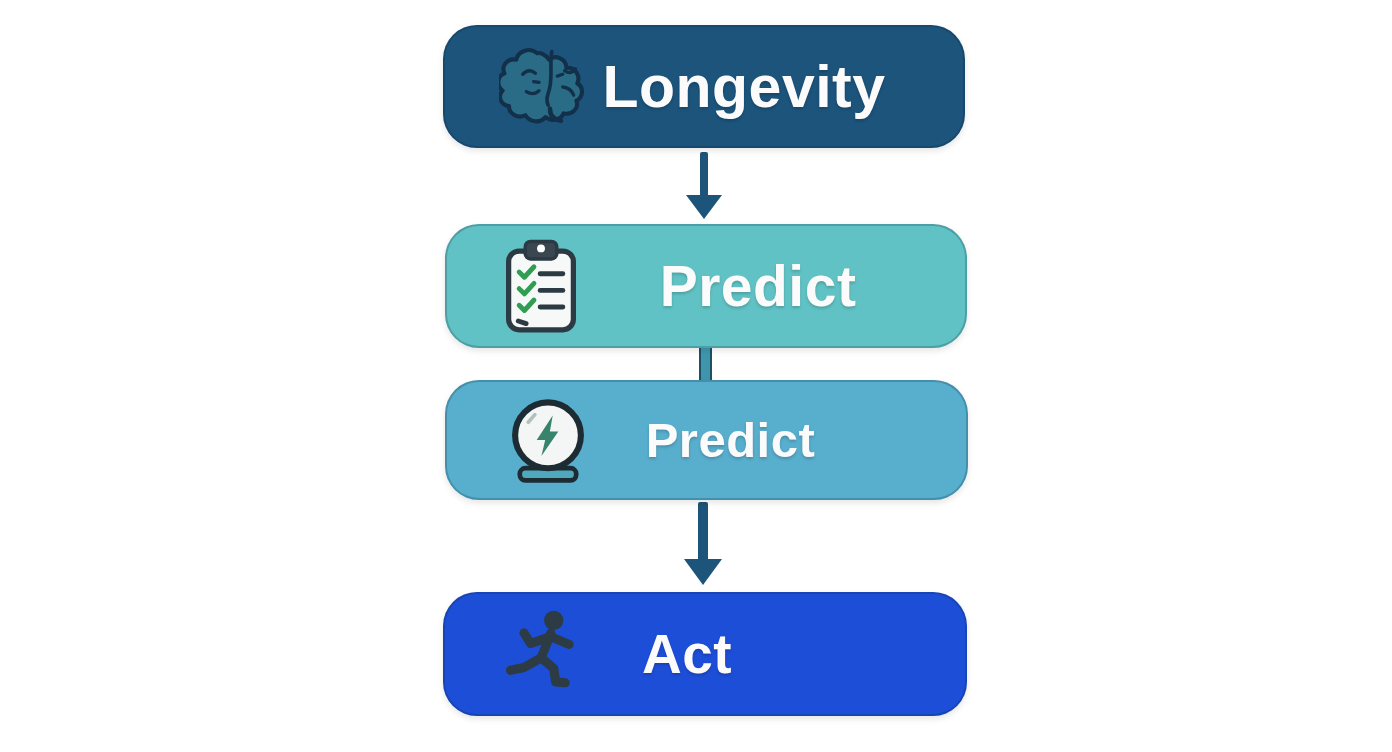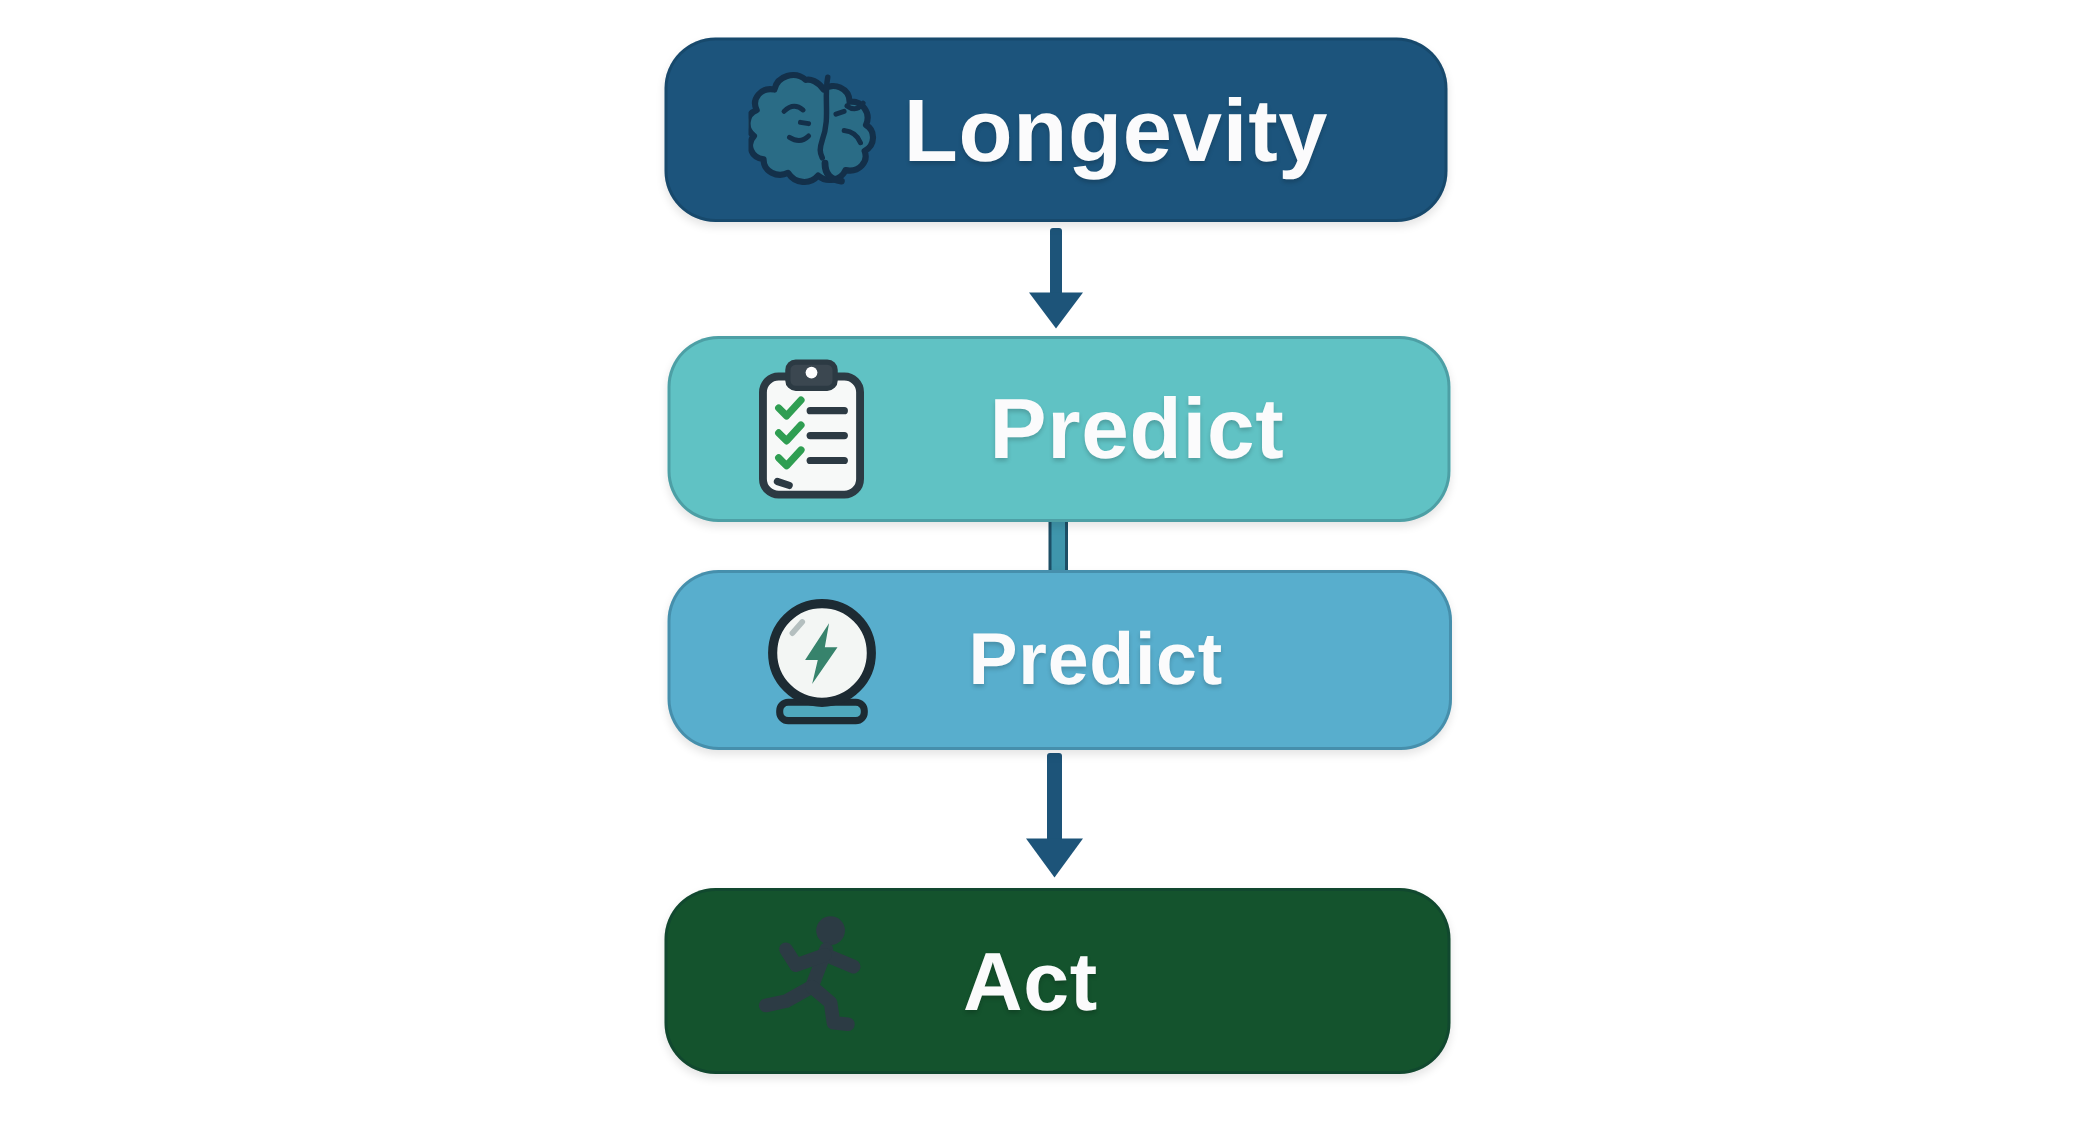--- a/index.html
+++ b/index.html
@@ -117,21 +117,21 @@
     <span class="label">Predict</span>
   </div>
 
   <svg class="arrow-svg" style="left:681px; top:502px;" width="44" height="84" viewBox="0 0 44 84" xmlns="http://www.w3.org/2000/svg">
     <g fill="#1d5479">
       <rect x="17" y="0" width="10" height="59" rx="2"></rect>
       <path d="M3 57 L41 57 L22 83 Z"></path>
     </g>
   </svg>
 
-  <div class="node n3" style="background: #14532d; text-align: right;">
+  <div class="node n3" style="background: #1d4ed8; text-align: right;">
     <span class="icon">
       <svg width="96" height="96" viewBox="0 0 100 100" xmlns="http://www.w3.org/2000/svg">
         <circle cx="57" cy="15" r="10" fill="#2c3b44"></circle>
         <g fill="none" stroke="#2c3b44" stroke-width="9.5" stroke-linecap="round" stroke-linejoin="round">
           <path d="M54 28 L44 54"></path>
           <path d="M54 32 L73 40"></path>
           <path d="M53 32 L33 39 L26 28"></path>
           <path d="M44 54 L26 64 L12 67"></path>
           <path d="M44 54 L57 65 L59 79 L69 80"></path>
         </g>

